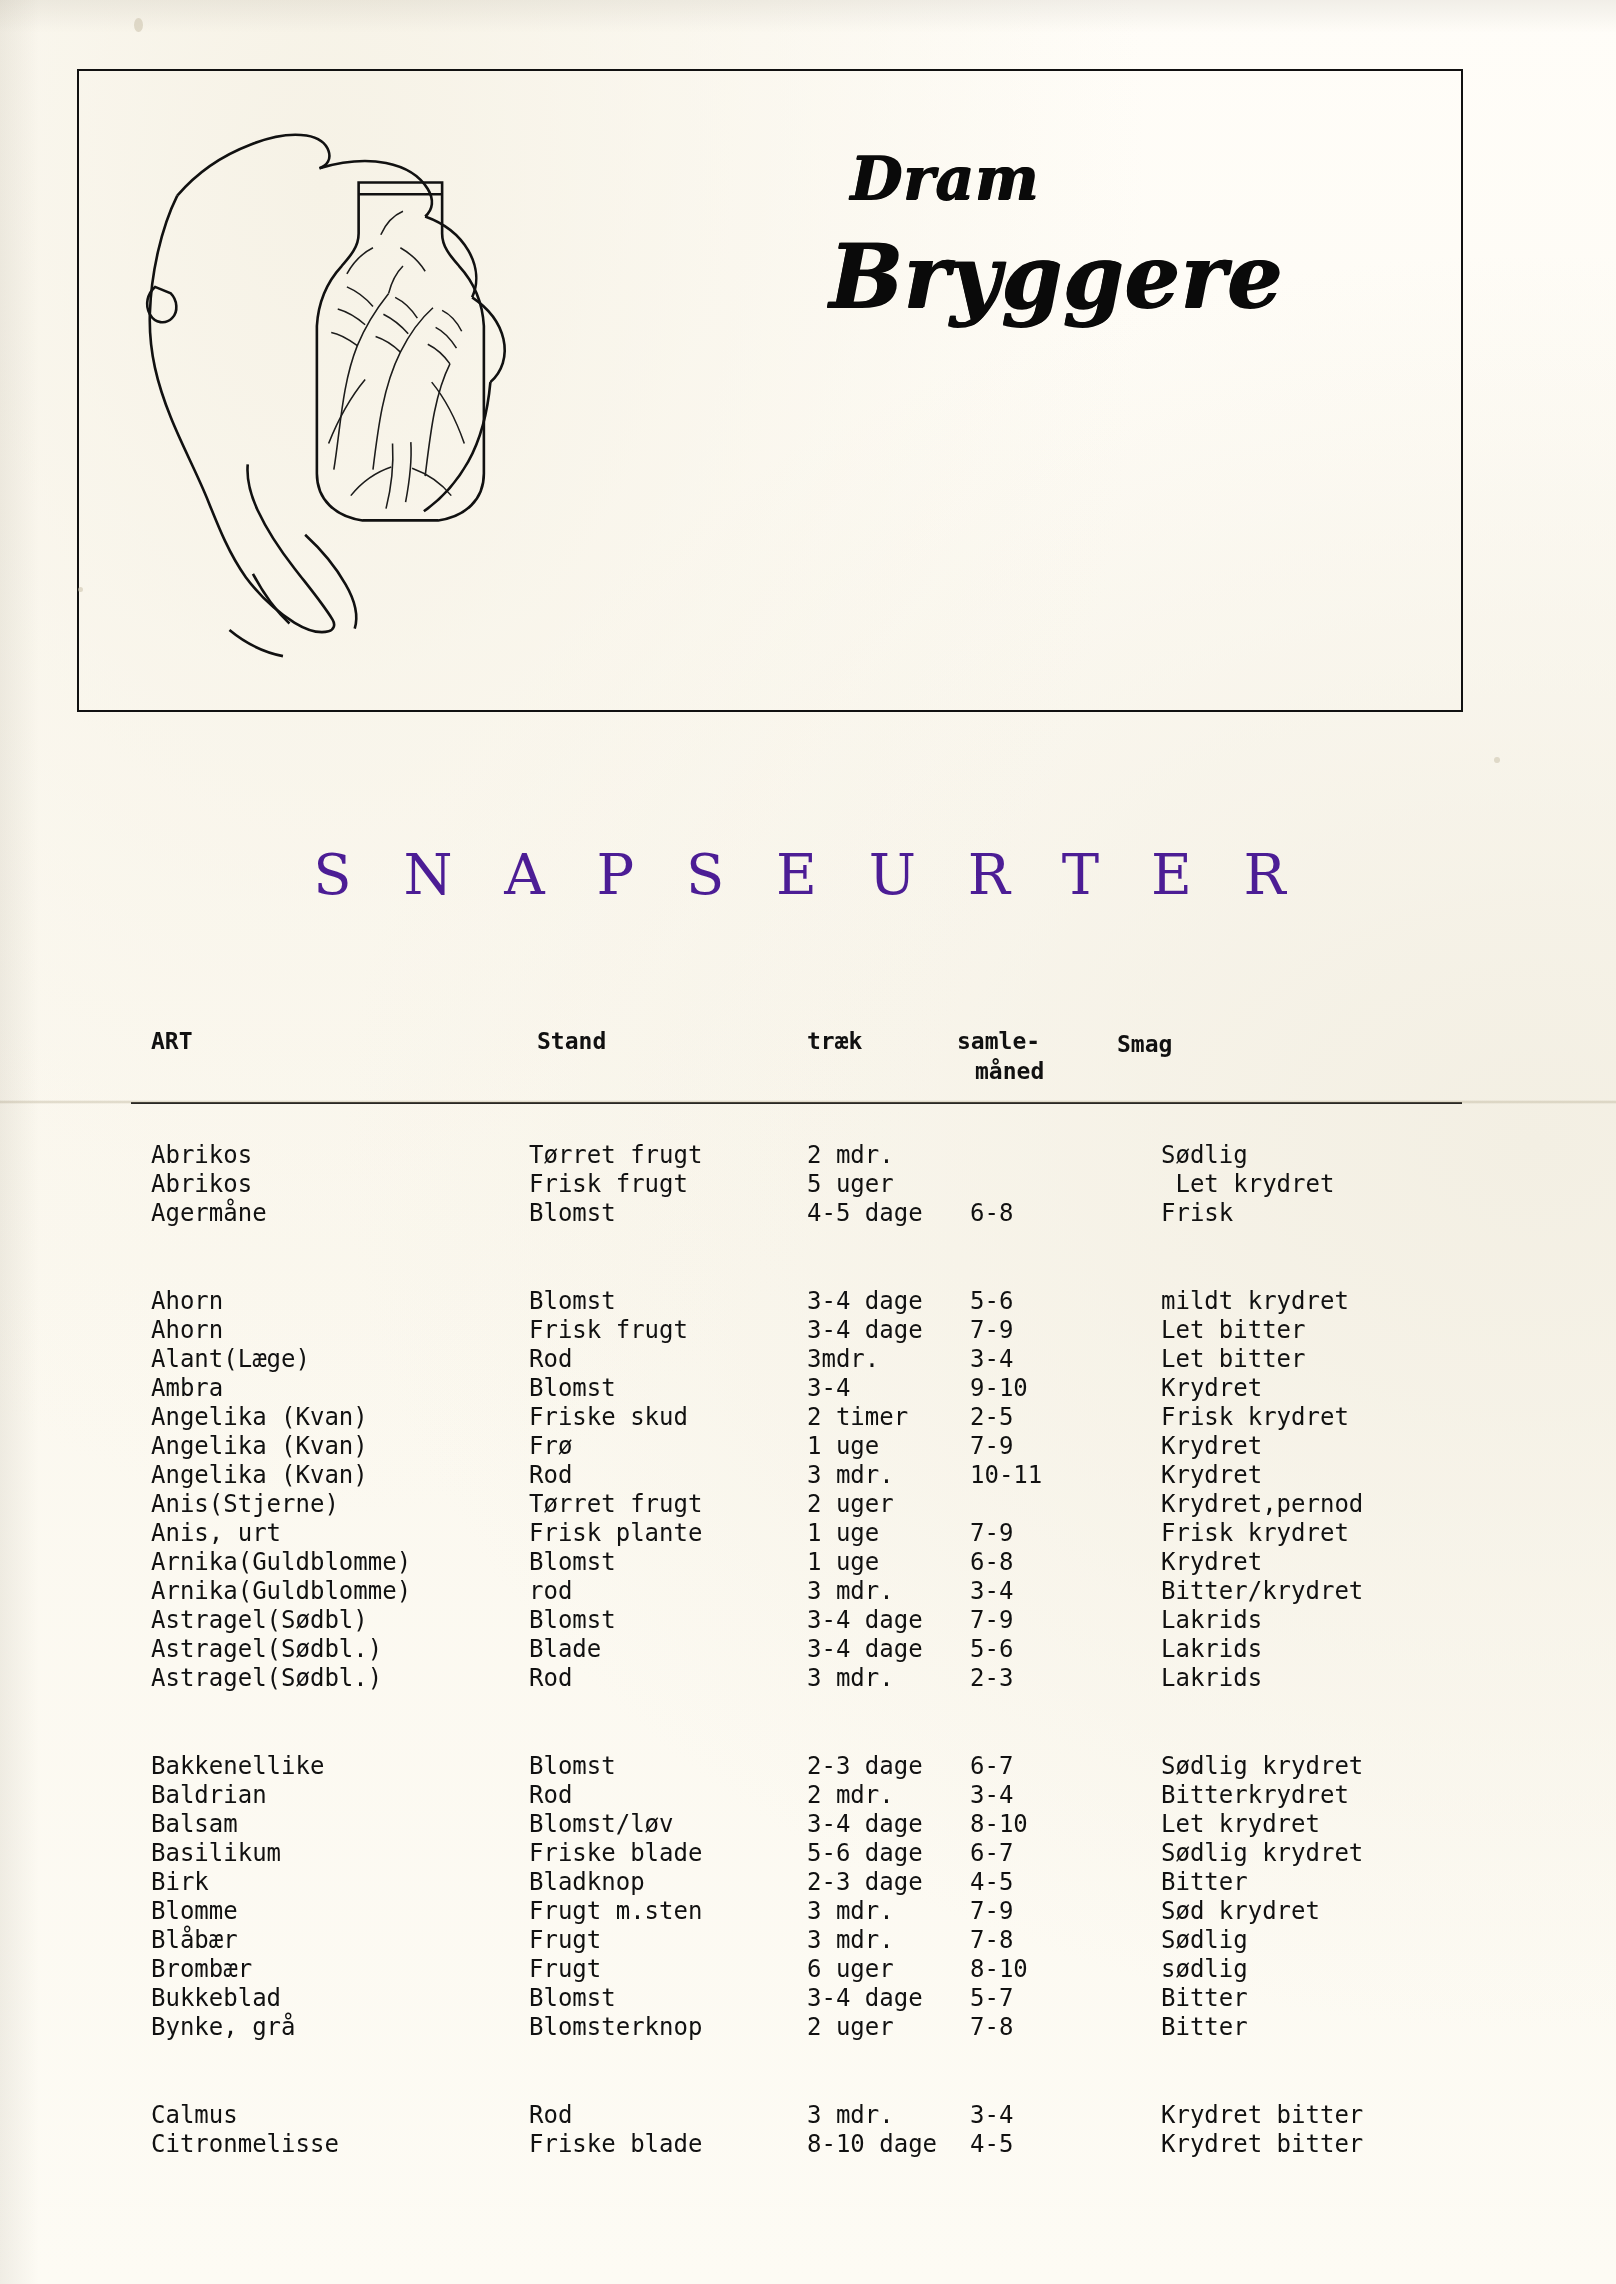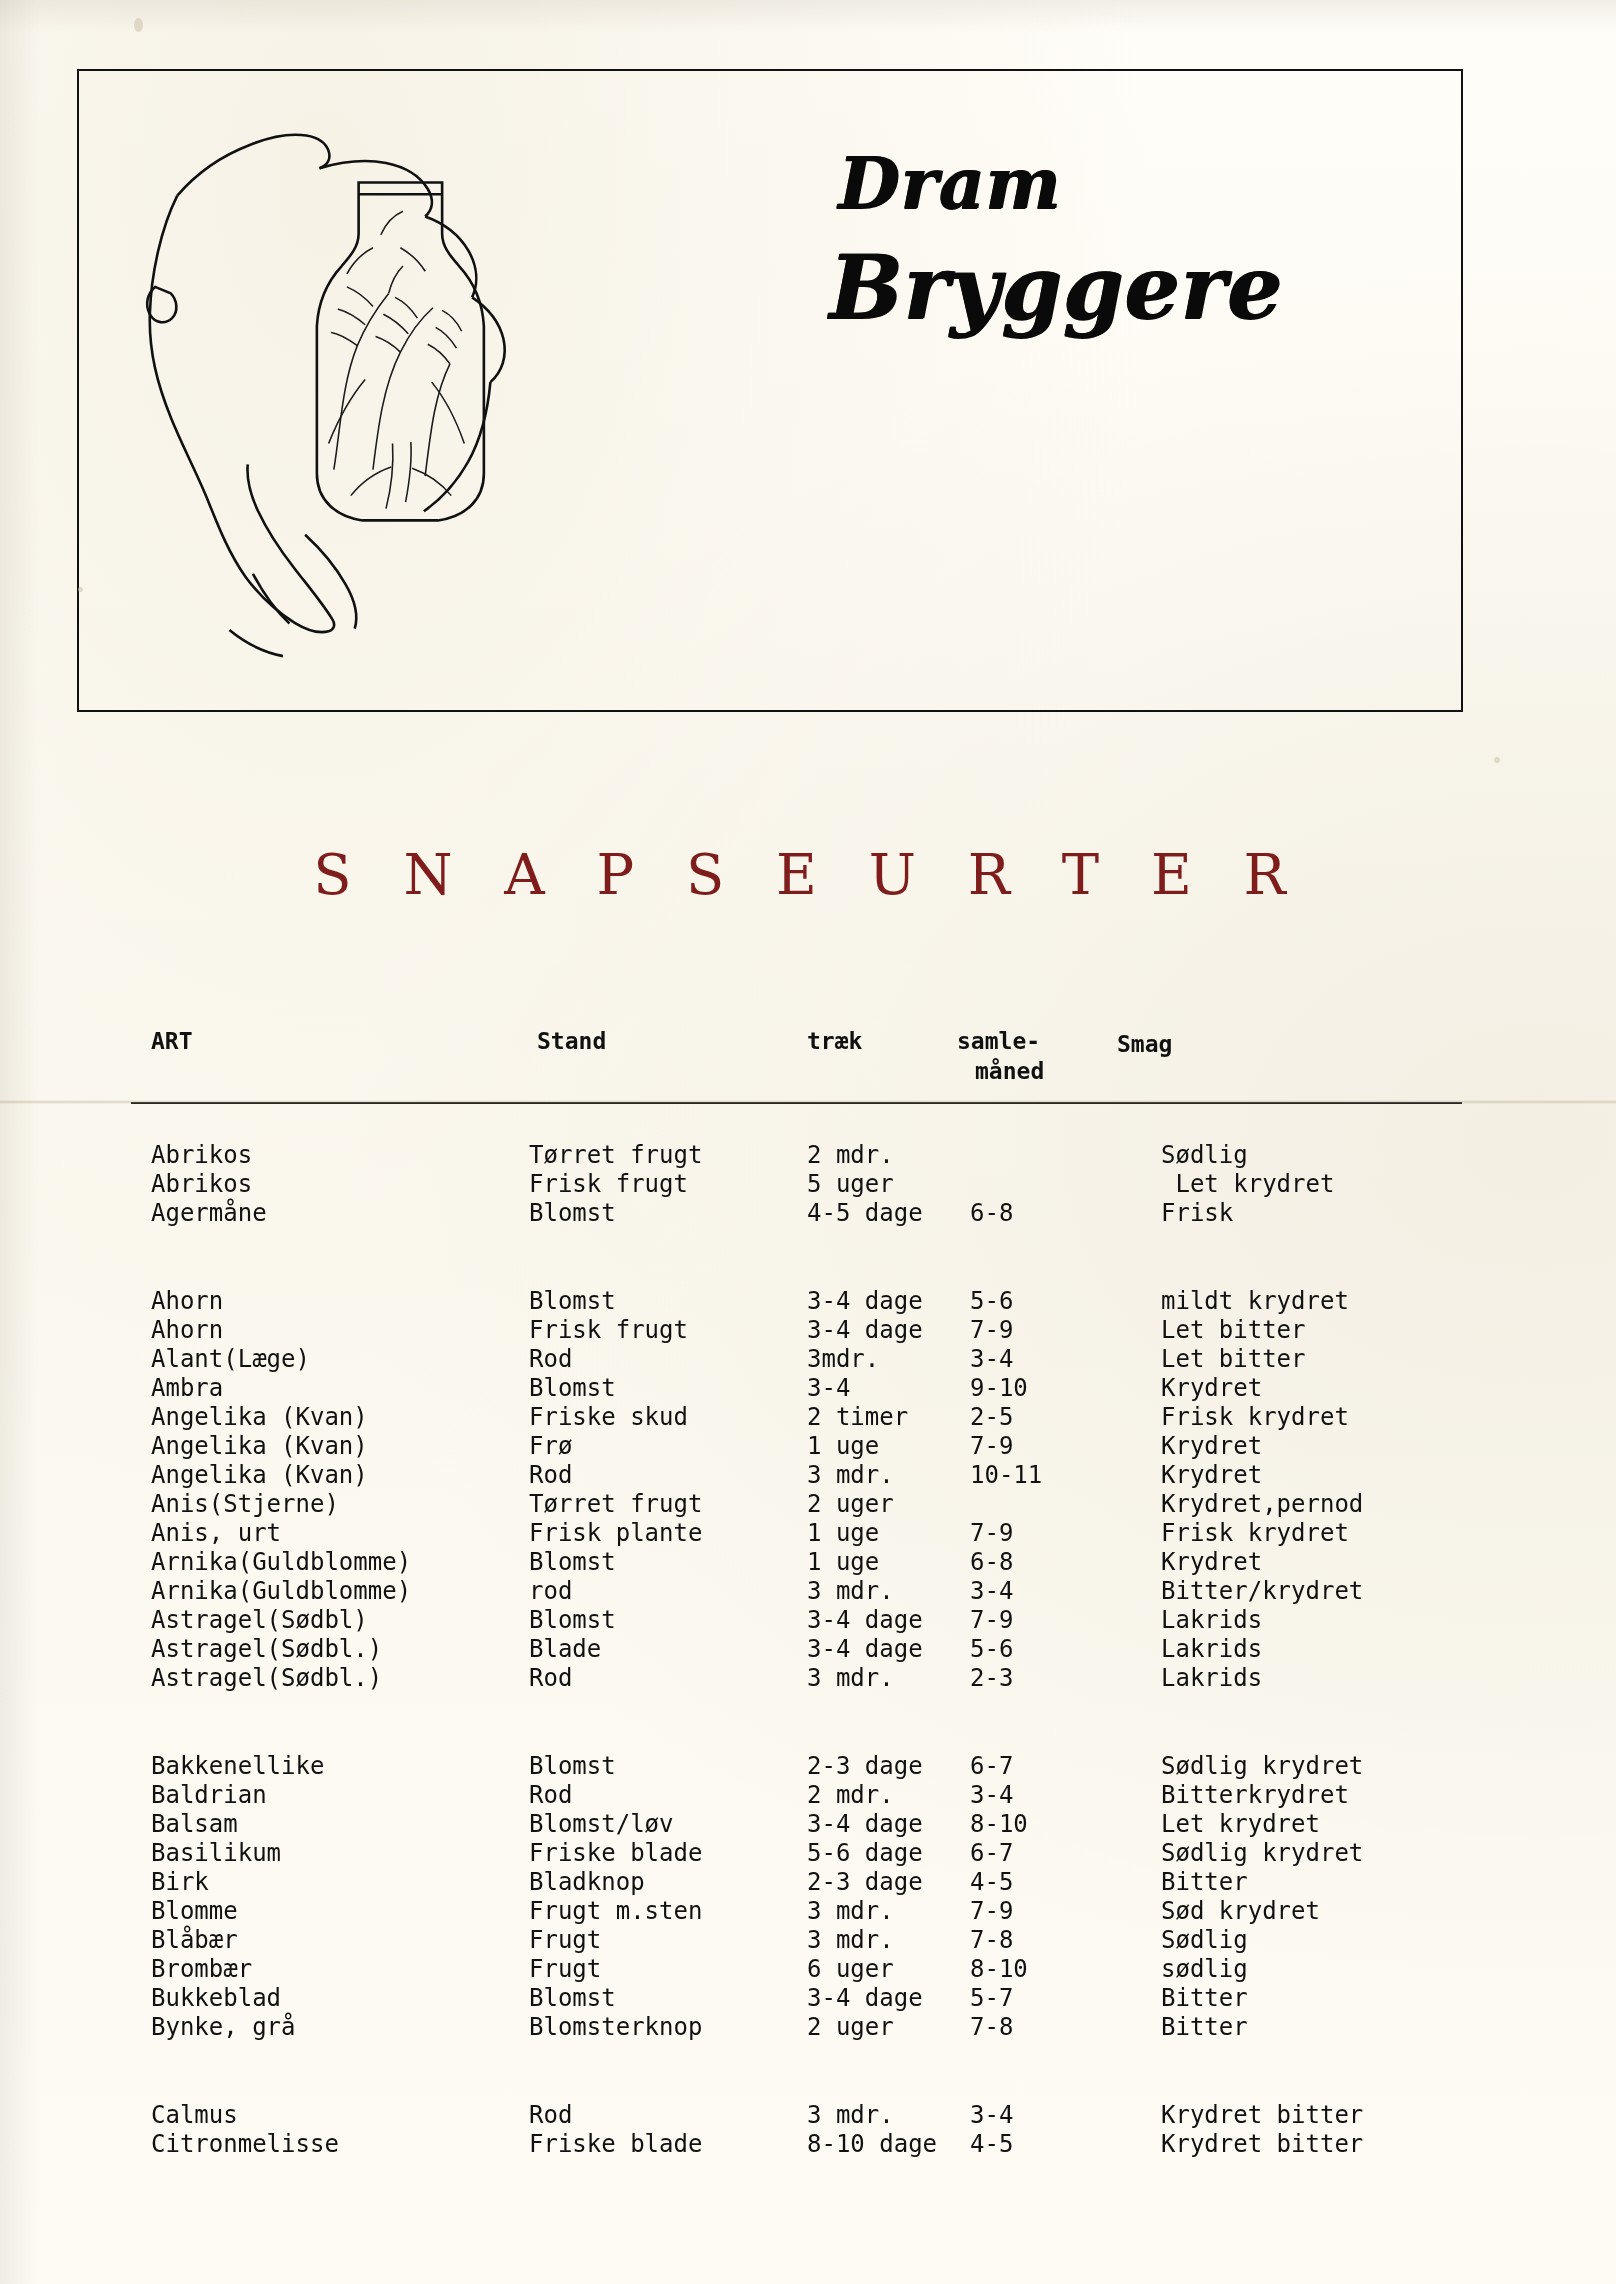--- a/index.html
+++ b/index.html
@@ -61,34 +61,34 @@
     font-weight: bold;
     font-style: italic;
     line-height: 1.0;
   }
   .brand-line {
     display: block;
     letter-spacing: 0.7px;
     text-shadow: 1.3px 0 0 #0a0a0a, 0 0.7px 0 #0a0a0a;
   }
   .brand-line.l1 { font-size: 87px; margin-left: 25px; }
-  .brand-line.l2 { font-size: 71px; margin-left: 9px; margin-top: 25px; }
+  .brand-line.l2 { font-size: 60px; margin-left: 21px; margin-top: 25px; }
   .brand-line.l3 { font-size: 87px; margin-left: 0px;  margin-top: 25px; }
 
   
   .doc-title {
     position: absolute;
     left: 0;
     top: 842px;
     width: 1616px;
     text-align: center;
     font-family: "DejaVu Serif", serif;
     font-size: 56px;
     letter-spacing: 17px;
-    color: #7f1d1d;
+    color: #4c1d95;
     font-weight: 500;
   }
 
   
   .table-wrap {
     position: absolute;
     left: 151px;
     top: 1025px;
     width: 1344px;
     font-family: "DejaVu Sans Mono", monospace;

